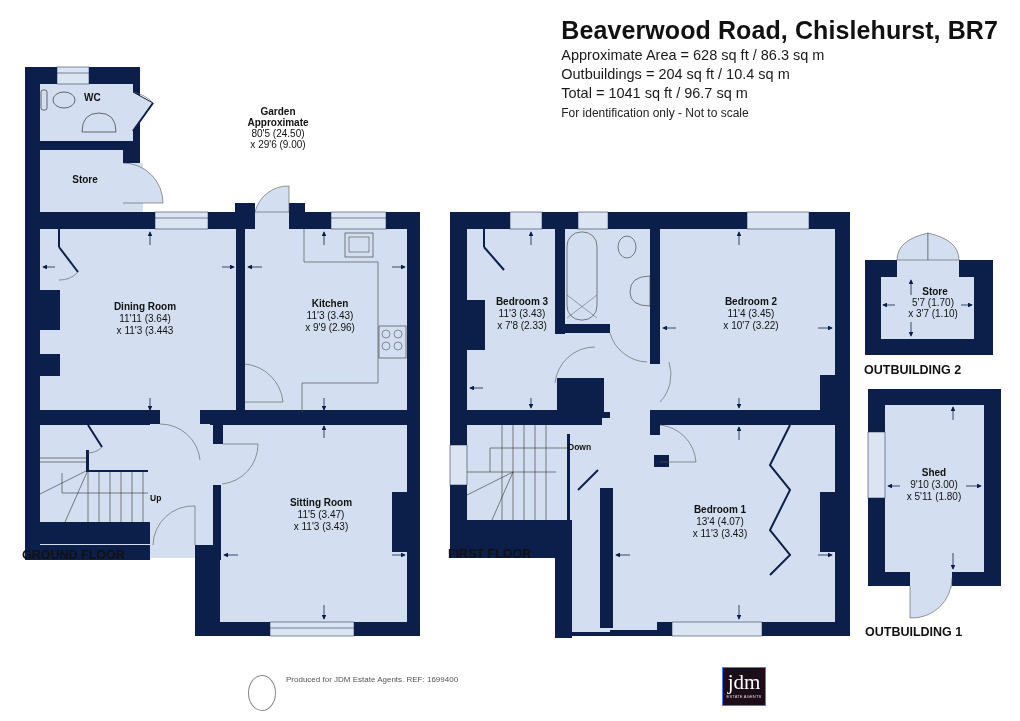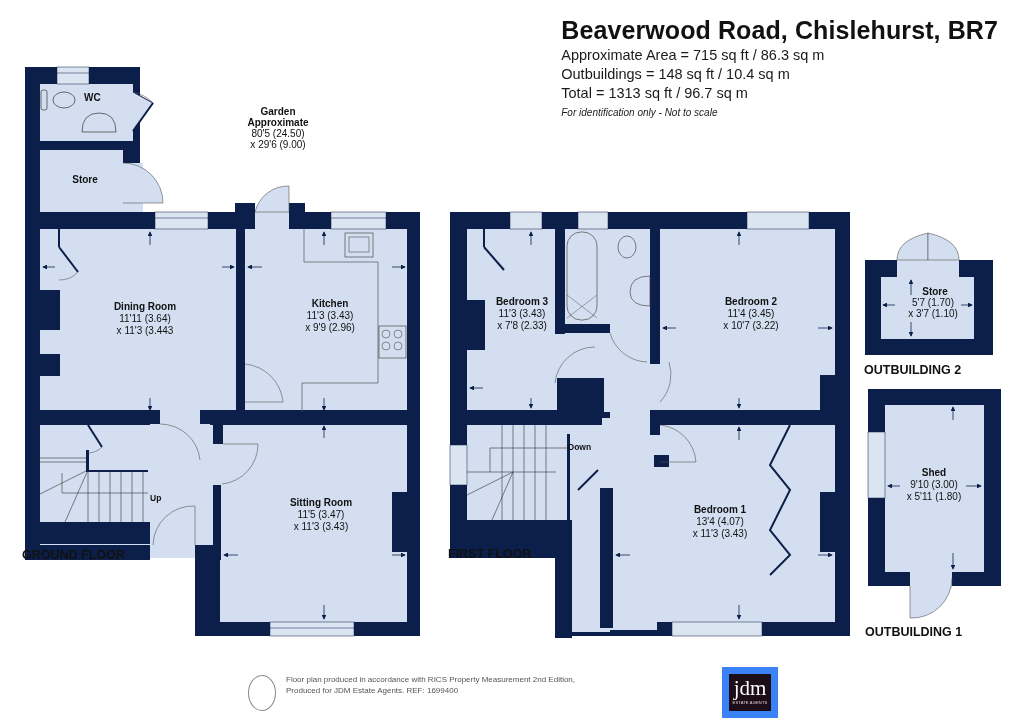--- a/index.html
+++ b/index.html
@@ -1,40 +1,40 @@
 <!DOCTYPE html>
 <html><head>
 <meta charset="utf-8">
 <style>
   html,body{margin:0;padding:0;background:#ffffff;}
   body{width:1020px;height:721px;position:relative;overflow:hidden;font-family:"Liberation Sans",sans-serif;color:#111;}
   .hdr{position:absolute;right:22px;top:14px;text-align:left;}
   .hdr .title{font-size:25px;font-weight:bold;letter-spacing:0.1px;line-height:32px;}
   .hdr .area{font-size:14.5px;line-height:19px;color:#1a1a1a;}
-  .hdr .note{font-size:10px;line-height:16px;margin-top:2px;color:#222;font-style:italic;}
+  .hdr .note{font-size:12px;line-height:16px;margin-top:2px;color:#222;}
   svg.plan{position:absolute;left:0;top:0;}
   .rl{font-family:"Liberation Sans",sans-serif;font-size:10px;font-weight:bold;fill:#111;text-anchor:middle;}
   .rd{font-family:"Liberation Sans",sans-serif;font-size:10px;fill:#111;text-anchor:middle;}
   .fl{font-family:"Liberation Sans",sans-serif;font-size:12.5px;font-weight:bold;fill:#111;}
   .sm{font-family:"Liberation Sans",sans-serif;font-size:8.5px;font-weight:bold;fill:#111;}
   .footer{position:absolute;left:248px;top:675px;font-size:8px;line-height:10.5px;color:#555;}
   .footer .ico{position:absolute;left:0;top:0;width:26px;height:34px;border:1px solid #888;border-radius:50%;}
   .footer .txt{position:absolute;left:38px;top:0;white-space:nowrap;}
-  .logo{position:absolute;left:722px;top:667px;width:42px;height:37px;background:#1c0d18;border:7px solid #3b82f6;color:#fff;text-align:center;}
+  .logo{position:absolute;left:722px;top:667px;width:42px;height:37px;background:#1c0d18;border:1px solid #3b82f6;color:#fff;text-align:center;}
   .logo .big{font-family:"Liberation Serif",serif;font-size:21px;line-height:24px;margin-top:2px;}
   .logo .sub{font-size:4px;letter-spacing:0.2px;color:#e6d0d4;line-height:6px;}
 </style>
 </head>
 <body>
 
 <div class="hdr">
   <div class="title">Beaverwood Road, Chislehurst, BR7</div>
-  <div class="area">Approximate Area = 715 sq ft / 86.3 sq m</div>
-  <div class="area">Outbuildings = 148 sq ft / 10.4 sq m</div>
-  <div class="area">Total = 1313 sq ft / 96.7 sq m</div>
+  <div class="area">Approximate Area = 628 sq ft / 86.3 sq m</div>
+  <div class="area">Outbuildings = 204 sq ft / 10.4 sq m</div>
+  <div class="area">Total = 1041 sq ft / 96.7 sq m</div>
   <div class="note">For identification only - Not to scale</div>
 </div>
 
 <svg class="plan" width="1020" height="721" viewBox="0 0 1020 721">
   <defs>
     <marker id="ah" markerWidth="6" markerHeight="6" refX="5" refY="3" orient="auto">
       <path d="M0,0 L6,3 L0,6 z" fill="#0c1f4a"></path>
     </marker>
   </defs>
 
@@ -303,21 +303,20 @@
     <text class="rl" x="934" y="476">Shed</text>
     <text class="rd" x="934" y="488">9'10 (3.00)</text>
     <text class="rd" x="934" y="500">x 5'11 (1.80)</text>
     <text class="fl" x="865" y="636">OUTBUILDING 1</text>
   </g>
 </svg>
 
 <div class="footer">
   <div class="ico"></div>
   <div class="txt">
-    <div>Floor plan produced in accordance with RICS Property Measurement 2nd Edition,</div>
     <div>Produced for JDM Estate Agents.   REF:  1699400</div>
   </div>
 </div>
 
 <div class="logo">
   <div class="big">jdm</div>
   <div class="sub">ESTATE AGENTS</div>
 </div>
 
 </body></html>

